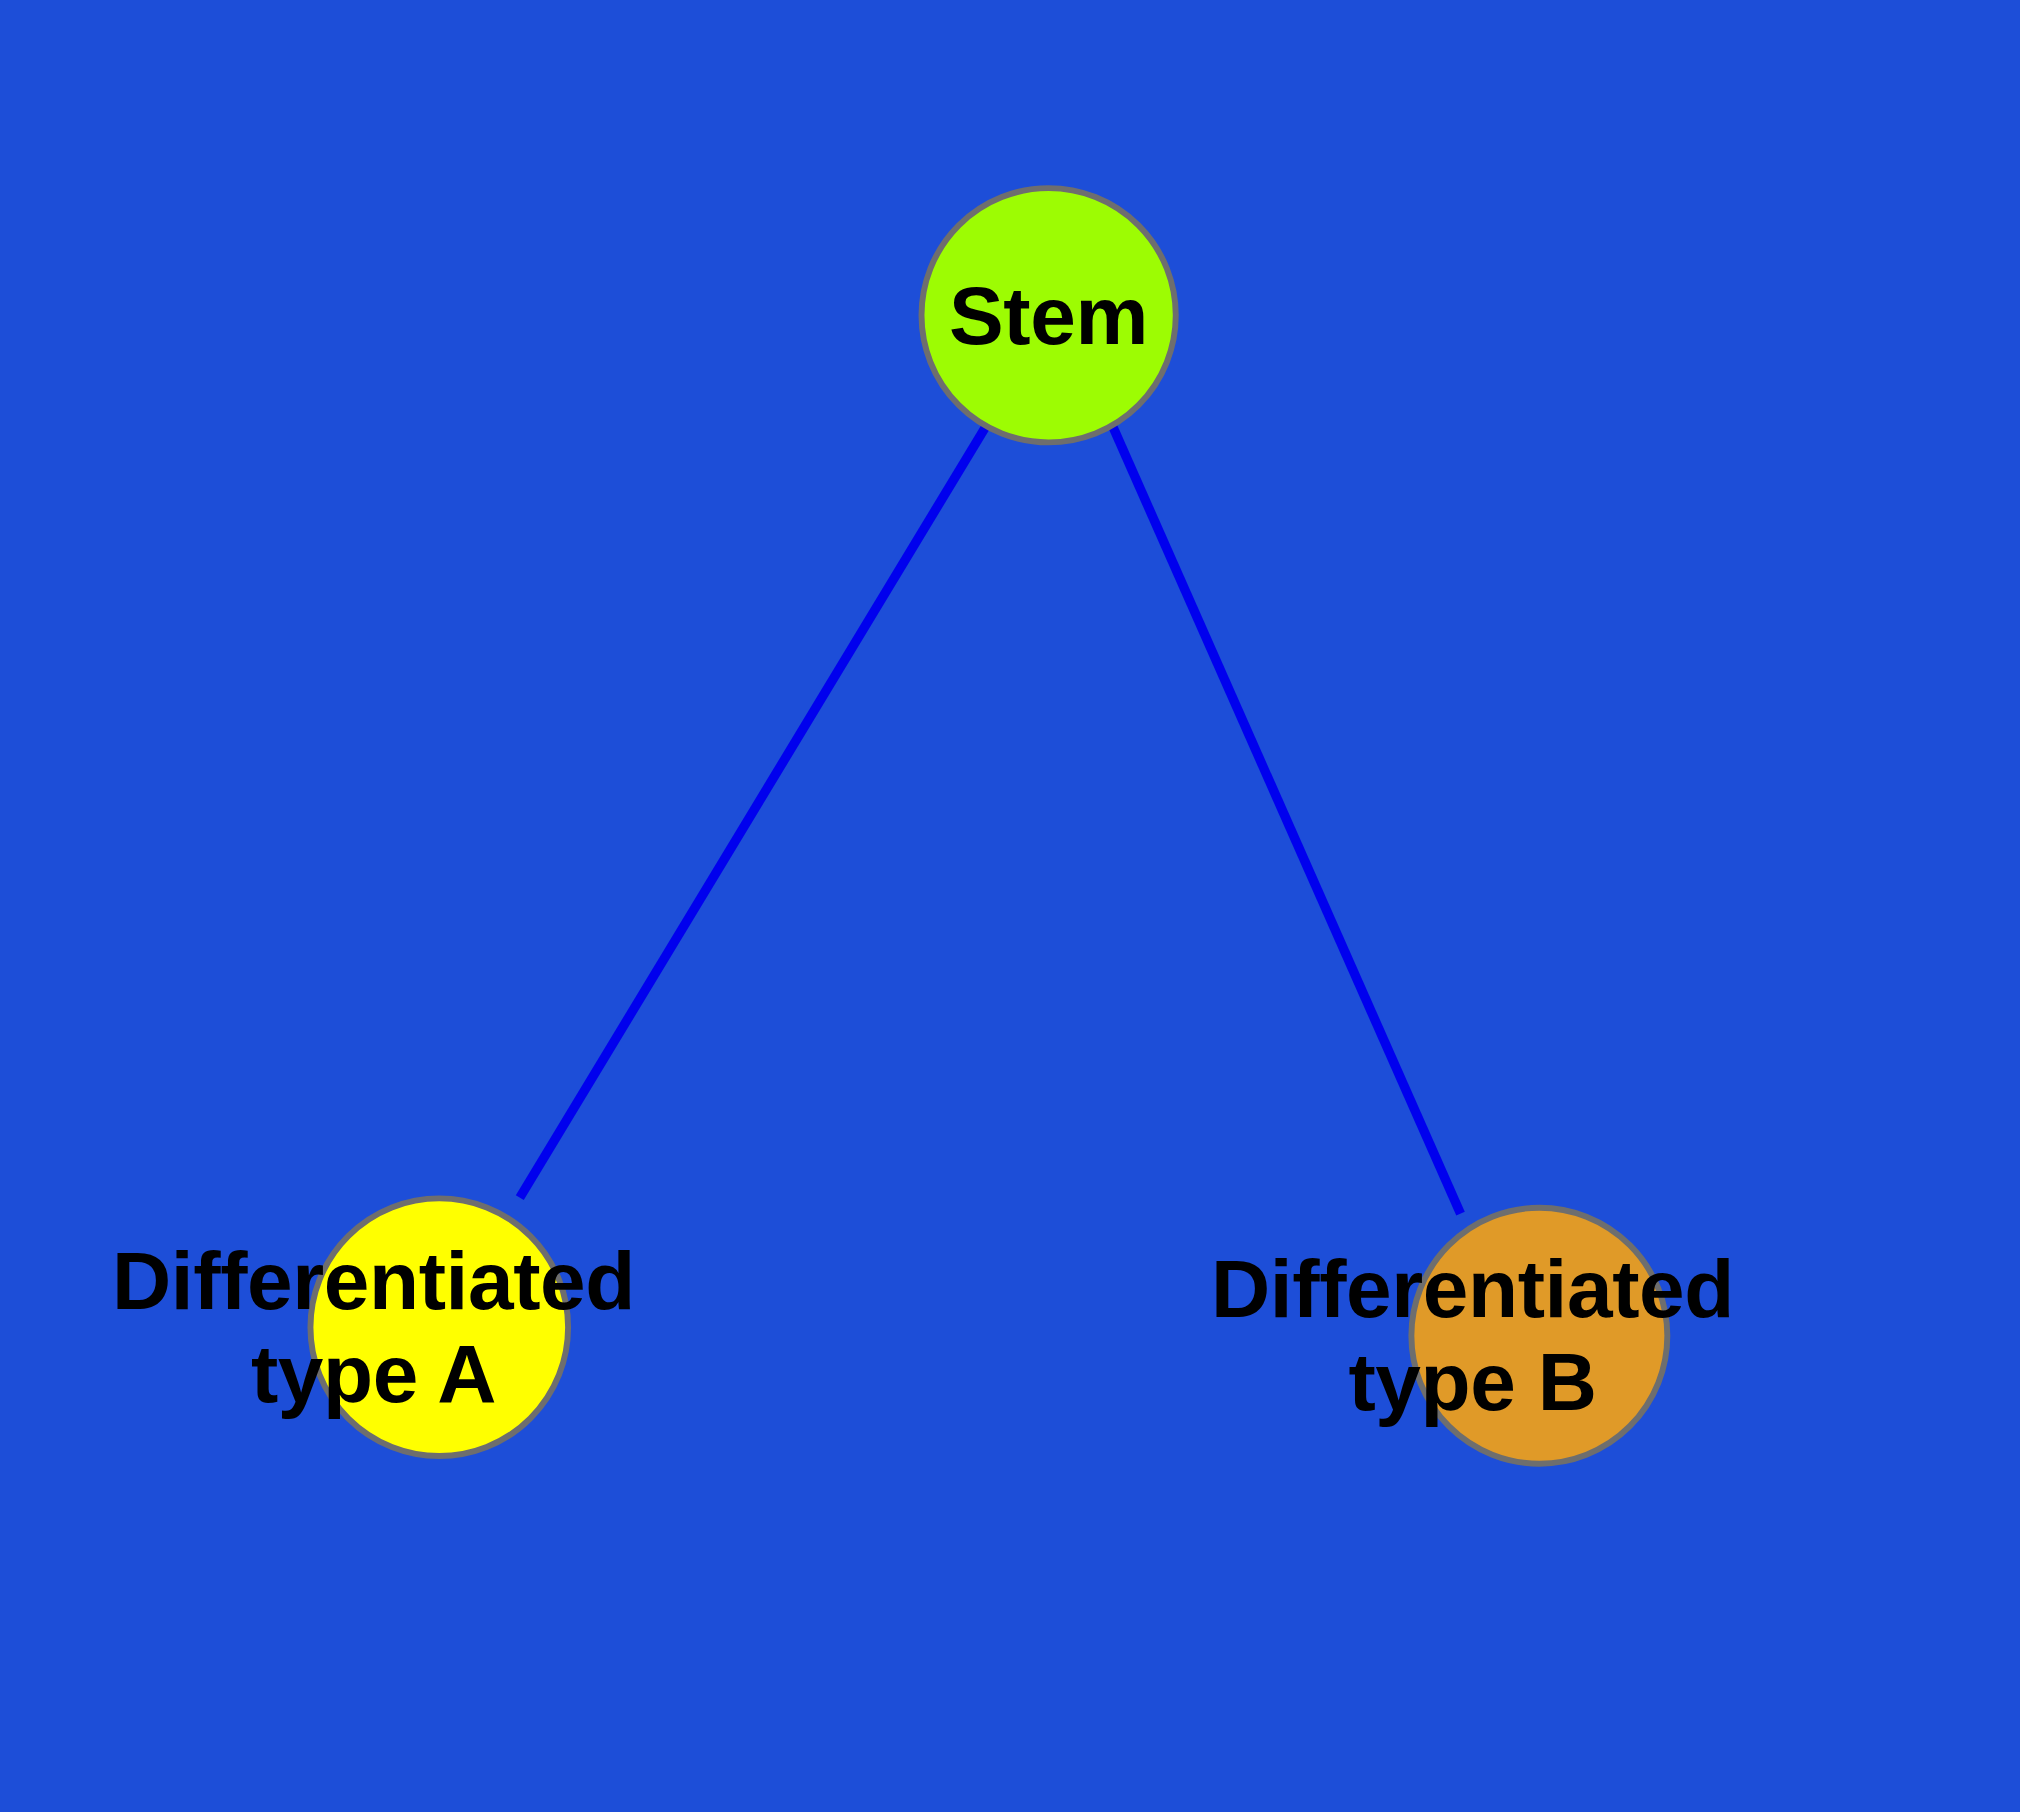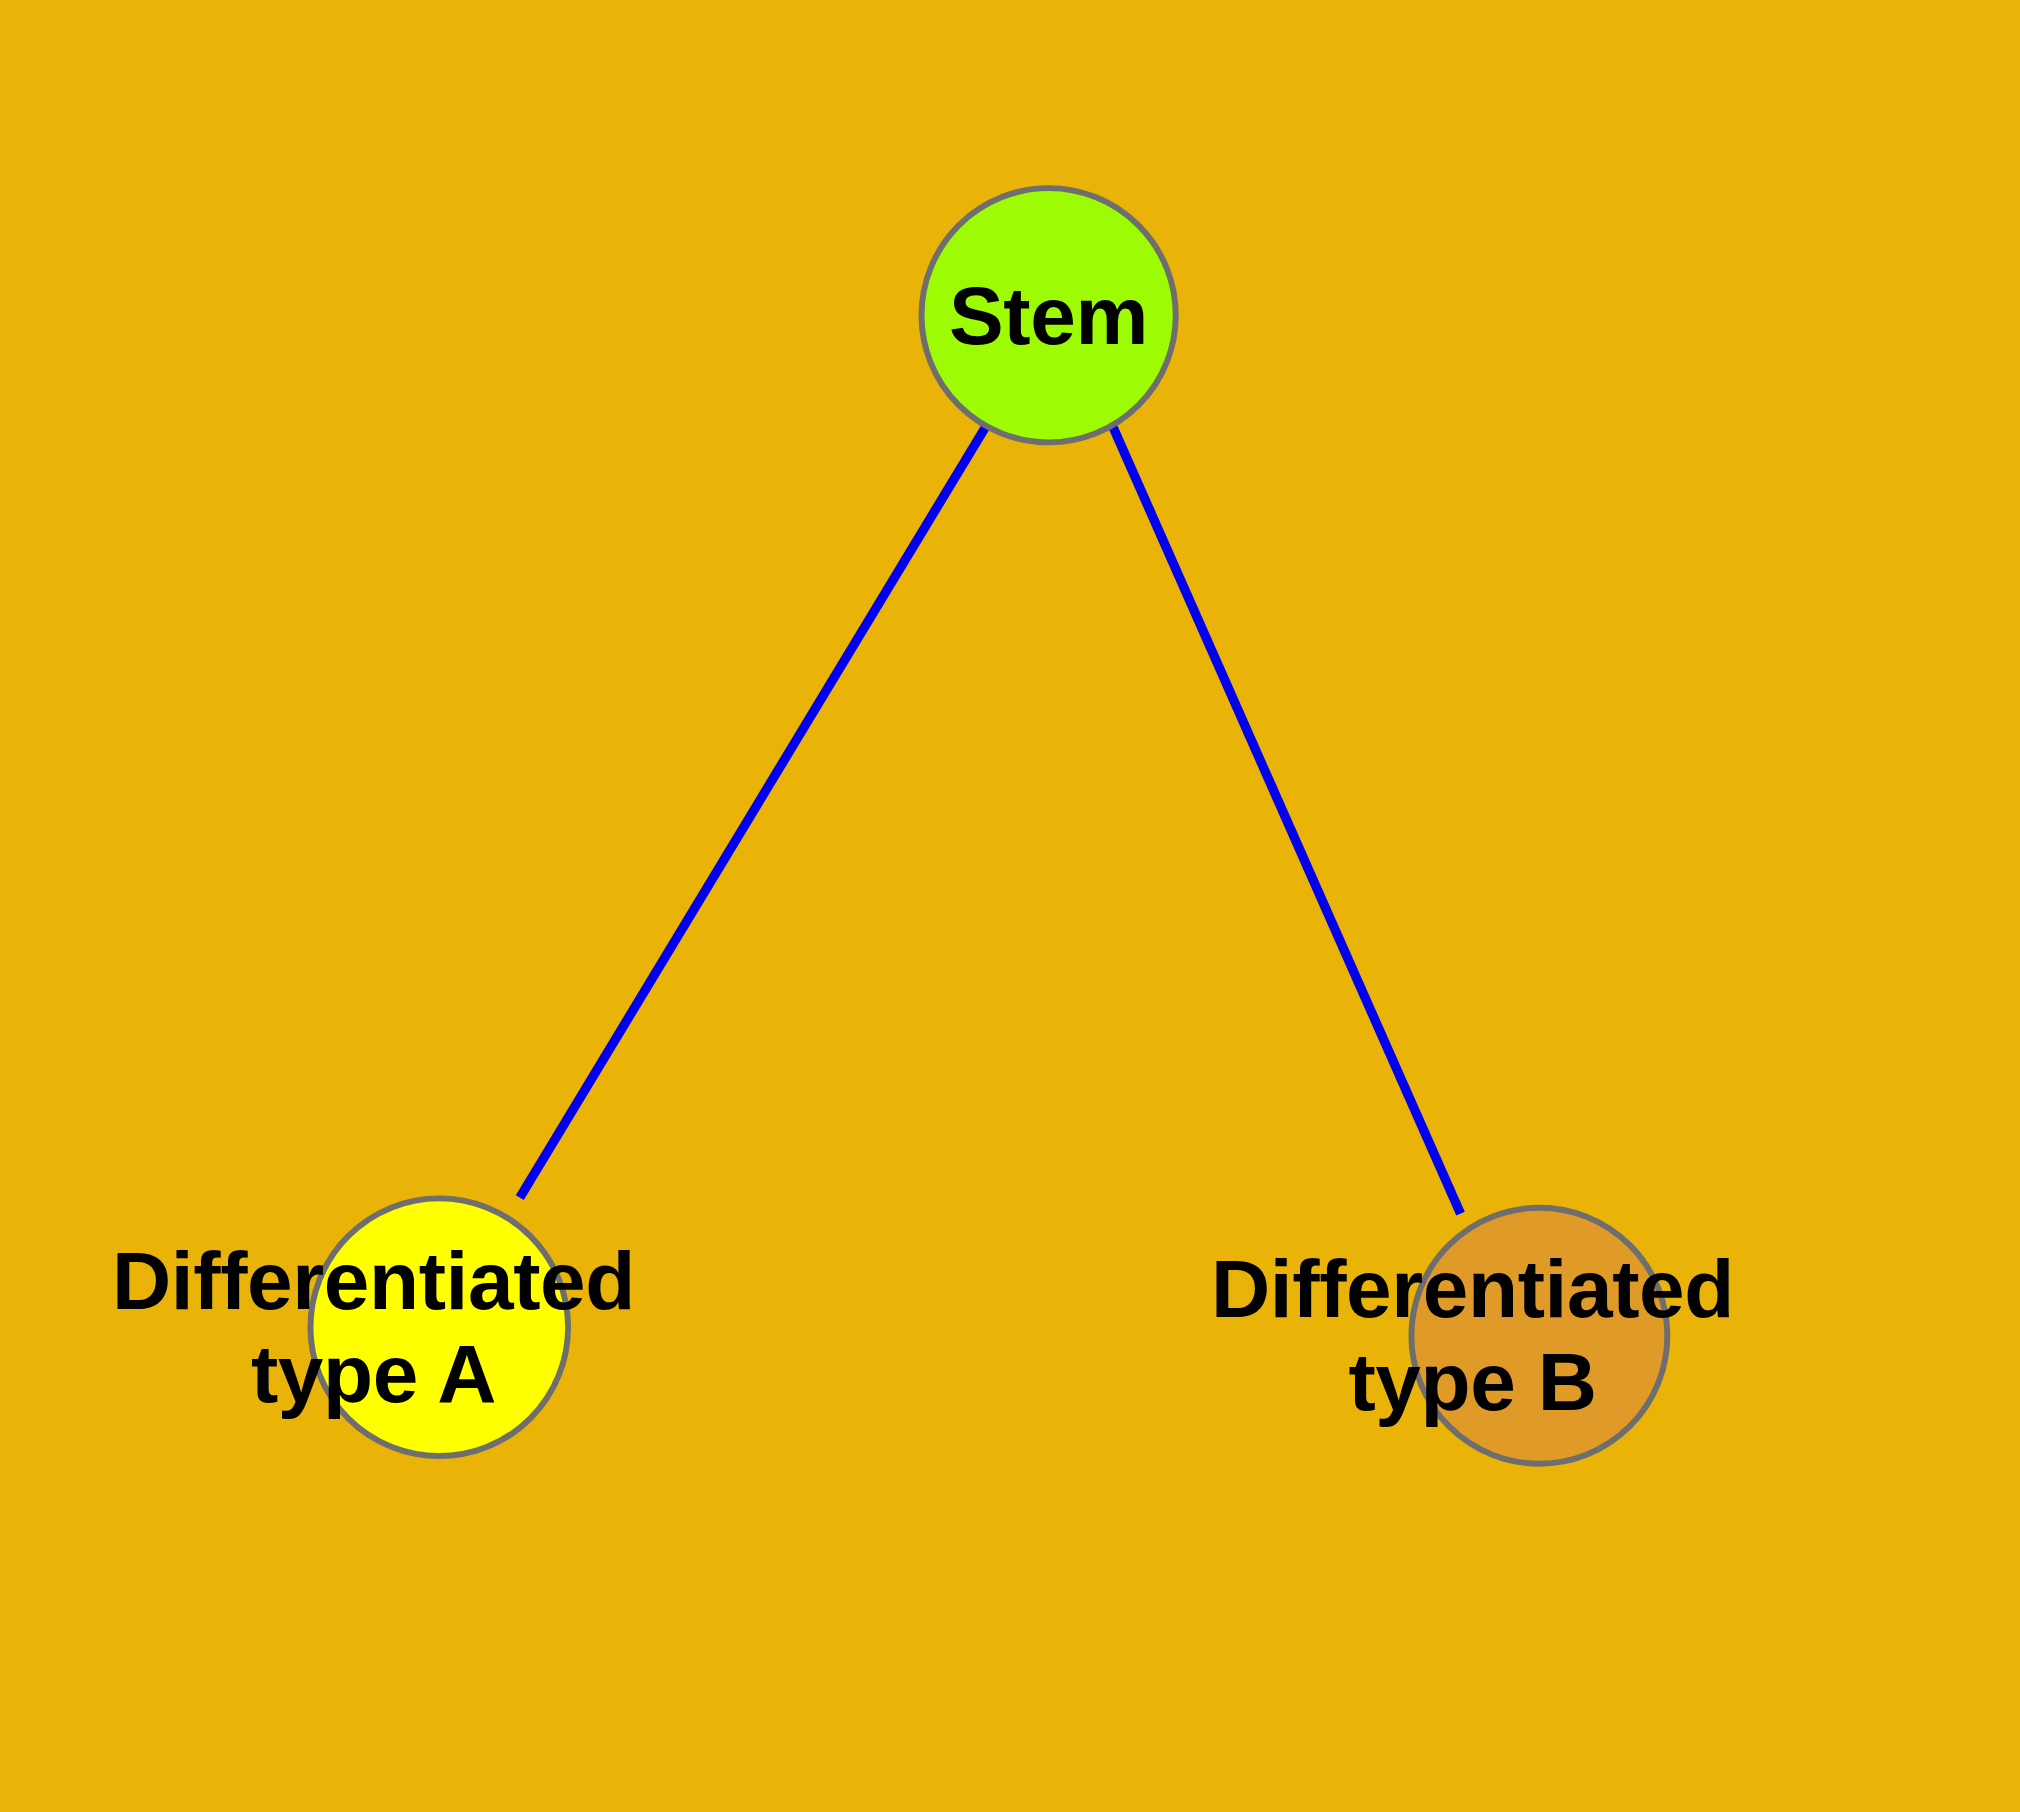--- a/index.html
+++ b/index.html
@@ -9,21 +9,21 @@
   body {
     width: 2021px;
     height: 1812px;
     overflow: hidden;
     font-family: "Liberation Sans", sans-serif;
   }
   #graph-canvas {
     position: relative;
     width: 2021px;
     height: 1812px;
-    background: #eab308;
+    background: #1d4ed8;
   }
   #graph-svg {
     position: absolute;
     top: 0;
     left: 0;
     width: 2021px;
     height: 1812px;
   }
   .node-label {
     position: absolute;

